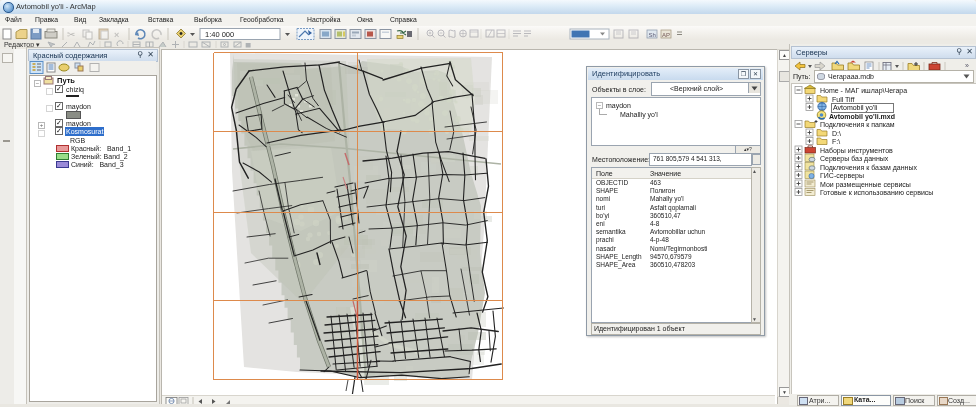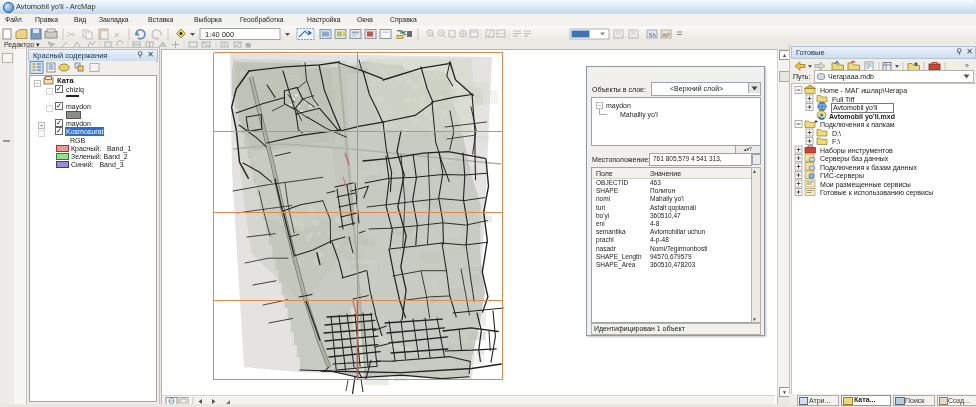--- a/index.html
+++ b/index.html
@@ -189,21 +189,21 @@
       <rect x="50" y="5" width="5" height="5" fill="#e9cf6e" stroke="#975"></rect>
       <rect x="62" y="2.5" width="9" height="8" fill="#f6f5f1" stroke="#999" opacity="0.7"></rect>
     </svg>
   </div>
   <div class="abs" style="left:2px;top:27px;width:126px;height:325px;background:#fff;border:1px solid #a8a49c;" id="toctree">
     <div class="abs t7" style="left:4px;top:1px;"><span class="exp">−</span></div>
     <svg class="abs" style="left:13px;top:0px;" width="12" height="9">
       <rect x="1" y="2" width="9" height="6" fill="#f0e0a0" stroke="#977"></rect>
       <rect x="2.5" y="0.5" width="6" height="3" fill="#f6ecc0" stroke="#977"></rect>
     </svg>
-    <div class="abs" style="left:27px;top:0px;font-size:7.5px;font-weight:bold;color:#111;">Ката</div>
+    <div class="abs" style="left:27px;top:0px;font-size:7.5px;font-weight:bold;color:#111;">Путь</div>
     <div class="abs t7" style="left:16px;top:9px;"><span class="exp" style="border-color:#d5d5d5;">&nbsp;</span></div>
     <div class="abs t7" style="left:25px;top:9px;"><span class="chk"></span></div>
     <div class="abs t7" style="left:36px;top:9px;">chiziq</div>
     <div class="abs" style="left:36px;top:19px;width:13px;height:2px;background:#222;"></div>
     <div class="abs t7" style="left:16px;top:26px;"><span class="exp" style="border-color:#d5d5d5;">&nbsp;</span></div>
     <div class="abs t7" style="left:25px;top:26px;"><span class="chk"></span></div>
     <div class="abs t7" style="left:36px;top:26px;">maydon</div>
     <div class="abs" style="left:36px;top:35px;width:13px;height:6px;background:#8a8d85;border:1px solid #555;"></div>
     <div class="abs t7" style="left:8px;top:43px;"><span class="exp">+</span></div>
     <div class="abs t7" style="left:25px;top:43px;"><span class="chk"></span></div>
@@ -580,20 +580,25 @@
   </div>
 </div>
 
 <div class="abs" style="left:777px;top:49px;width:12px;height:346px;background:#f4f3ef;border:1px solid #d8d5cd;">
   <div class="abs" style="left:1px;top:0px;width:9px;height:8px;border:1px solid #999;background:#fbfbf9;font-size:5px;color:#444;text-align:center;line-height:8px;">▲</div>
   <div class="abs" style="left:1px;top:21px;width:9px;height:9px;border:1px solid #aaa;background:#e8e6e0;"></div>
   <div class="abs" style="left:1px;top:337px;width:9px;height:8px;border:1px solid #999;background:#fbfbf9;font-size:5px;color:#444;text-align:center;line-height:8px;">▼</div>
 </div>
 
 <div class="abs" id="identify" style="left:586px;top:66px;width:177px;height:268px;background:#f1f0ec;border:1px solid #8f9aa6;box-shadow:1px 1px 2px rgba(0,0,0,.25);">
+  <div class="abs" style="left:1px;top:1px;width:175px;height:12px;background:linear-gradient(180deg,#e4eef9,#c8daee);">
+    <span class="abs" style="left:4px;top:1px;font-size:7.5px;color:#1c3a5e;">Идентифицировать</span>
+    <span class="abs" style="left:150px;top:1px;width:9px;height:8px;border:1px solid #8a96a4;background:#f4f7fa;font-size:6px;line-height:8px;text-align:center;color:#345;">❐</span>
+    <span class="abs" style="left:162px;top:1px;width:9px;height:8px;border:1px solid #8a96a4;background:#f4f7fa;font-size:6px;line-height:8px;text-align:center;color:#345;">✕</span>
+  </div>
   <div class="abs t7" style="left:5px;top:18px;">Объекты в слое:</div>
   <div class="abs sunken" style="left:64px;top:15px;width:108px;height:12px;">
     <span class="abs t7" style="left:18px;top:1px;">&lt;Верхний слой&gt;</span>
     <span class="abs" style="right:0px;top:0px;width:11px;height:10px;background:#e7e4dd;border-left:1px solid #9aa4b0;"></span>
     <svg class="abs" style="right:2px;top:3px;" width="7" height="5">
         <path d="M0.5 0.5 l6 0 l-3 4 z" fill="#444"></path>
       </svg>
   </div>
   <div class="abs sunken" style="left:4px;top:30px;width:168px;height:47px;">
     <span class="exp abs" style="left:4px;top:4px;">−</span>
@@ -664,21 +669,21 @@
     <span class="abs" style="left:0px;top:0px;font-size:5px;color:#555;">▲</span>
     <span class="abs" style="left:0px;bottom:0px;font-size:5px;color:#555;">▼</span>
   </div>
   <div class="abs" style="left:4px;top:256px;width:168px;height:10px;border:1px solid #b5b2a8;background:#f1f0ec;">
     <span class="abs t7" style="left:2px;top:0px;">Идентифицирован 1 объект</span>
   </div>
 </div>
 
 <div class="abs" id="catalog" style="left:789px;top:44px;width:187px;height:360px;background:#efeee9;border-left:1px solid #c5c2ba;">
   <div class="abs panelTitle" style="left:1px;top:2px;width:183px;height:11px;">
-    <span style="position:absolute;left:4px;top:1px;">Готовые</span>
+    <span style="position:absolute;left:4px;top:1px;">Серверы</span>
     <span style="position:absolute;right:13px;top:0px;font-size:8px;color:#345;">⚲</span>
     <span style="position:absolute;right:2px;top:0px;font-size:8px;color:#345;">✕</span>
   </div>
   <div class="abs" style="left:1px;top:14px;width:183px;height:12px;">
     <svg width="183" height="12">
       <path d="M4 6 l5 -4 v2.5 h5 v3 h-5 v2.5 z" fill="#f3c33e" stroke="#8a6d1a" stroke-width="0.7"></path>
       <path d="M17 5 l4 0 l-2 3 z" fill="#555"></path>
       <path d="M34 6 l-5 -4 v2.5 h-5 v3 h5 v2.5 z" fill="#d9d6cc" stroke="#999" stroke-width="0.7"></path>
       <path d="M41 3 h4 l1.5 2 h6 v5 h-11.5 z" fill="#f0d87c" stroke="#9a7d25" stroke-width="0.8"></path>
       <path d="M44 4 l2 -2.5 l2 2.5" fill="none" stroke="#2a6cb0" stroke-width="1.2"></path>

